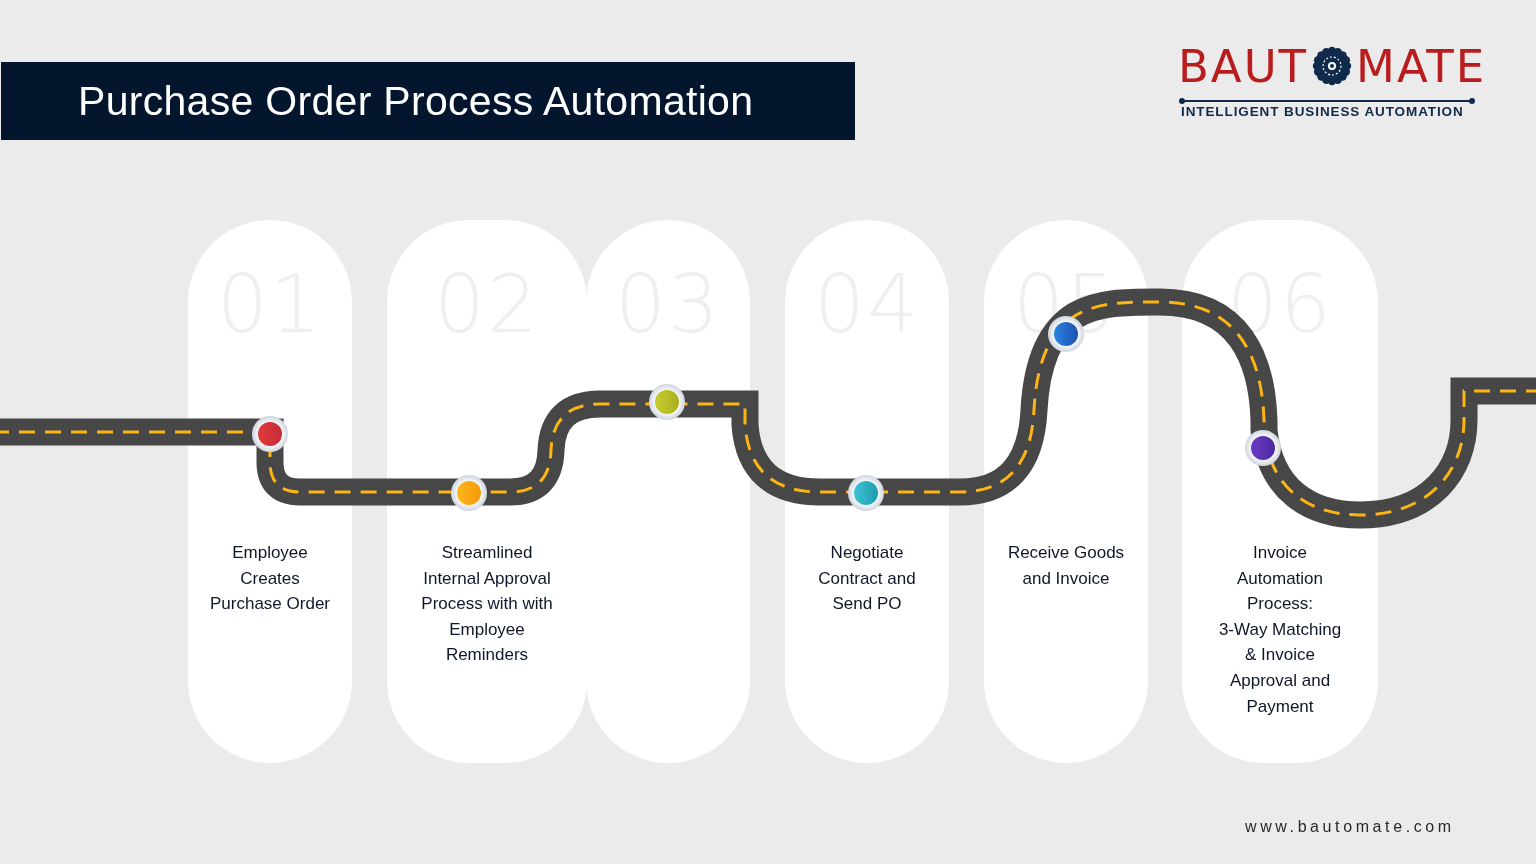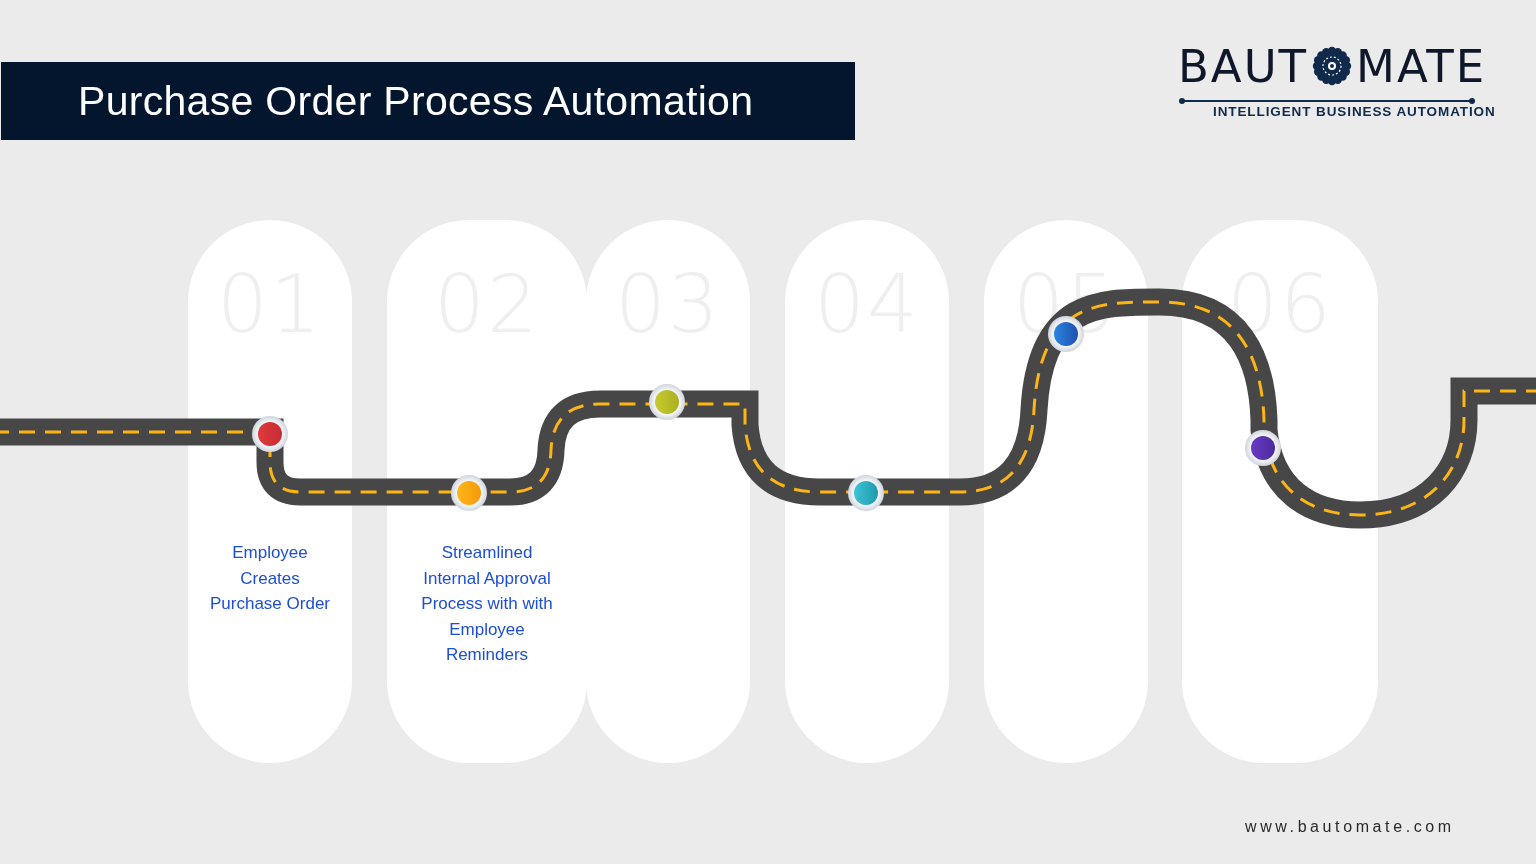--- a/index.html
+++ b/index.html
@@ -16,48 +16,48 @@
     }
     .title-bar .title {
       color: #ffffff; font-size: 41px; margin-left: 77px; letter-spacing: 0.3px;
       font-family: "Liberation Sans", "DejaVu Sans", sans-serif;
     }
     .logo {
       position: absolute; left: 1176px; top: 40px; width: 300px; height: 80px;
     }
     .logo .brand {
       position: absolute; left: 2px; top: 0; font-size: 45px; font-weight: 400;
-      color: #0f172a; letter-spacing: 2px; white-space: nowrap; line-height: 54px;
+      color: #b91c1c; letter-spacing: 2px; white-space: nowrap; line-height: 54px;
       font-family: "DejaVu Sans", sans-serif;
     }
     .logo .brand .gear { display: inline-block; width: 44px; height: 44px; vertical-align: -6px; margin: 0 2px; }
     .logo .rule {
       position: absolute; left: 6px; top: 60px; width: 290px; height: 2px; background: #102a4c;
     }
     .logo .rule::before, .logo .rule::after {
       content: ""; position: absolute; top: -2px; width: 6px; height: 6px; border-radius: 50%; background: #102a4c;
     }
     .logo .rule::before { left: -3px; }
     .logo .rule::after { right: -3px; }
     .logo .tagline {
       position: absolute; left: 5px; top: 64px; font-size: 13.5px; font-weight: 700;
-      color: #102a4c; letter-spacing: 0.9px; white-space: nowrap; margin-left: 32px;
+      color: #102a4c; letter-spacing: 0.9px; white-space: nowrap;
     }
     .card {
       position: absolute; top: 220px; width: 164px; height: 543px;
       background: #ffffff; border-radius: 82px;
     }
     .card .num {
       position: absolute; top: 38px; left: 0; width: 100%; text-align: center;
       font-size: 80px; color: #efefef; font-weight: 300; letter-spacing: 2px;
       font-family: "DejaVu Sans", sans-serif;
     }
     .card .desc {
       position: absolute; top: 320px; left: 4px; right: 4px; text-align: center;
-      font-size: 17px; line-height: 25.6px; color: #1d4ed8;
+      font-size: 17px; line-height: 25.6px; color: #0f172a;
     }
     .desc .line { display: block; }
     svg.road { position: absolute; left: 0; top: 0; }
     .footer-url {
       position: absolute; left: 1245px; top: 818px; font-size: 16px; letter-spacing: 3.6px;
       color: #2a2a2a;
     }
   </style>
 </head>
 <body>
@@ -114,26 +114,44 @@
         <span class="line">Process with with</span>
         <span class="line">Employee</span>
         <span class="line">Reminders</span>
       </div>
     </div>
     <div class="card" style="left: 586px;">
       <div class="num">03</div>
     </div>
     <div class="card" style="left: 785px;">
       <div class="num">04</div>
+      <div class="desc">
+        <span class="line">Negotiate</span>
+        <span class="line">Contract and</span>
+        <span class="line">Send PO</span>
+      </div>
     </div>
     <div class="card" style="left: 984px;">
       <div class="num">05</div>
+      <div class="desc">
+        <span class="line">Receive Goods</span>
+        <span class="line">and Invoice</span>
+      </div>
     </div>
     <div class="card" style="left: 1182px; padding-left: 32px;">
       <div class="num">06</div>
+      <div class="desc">
+        <span class="line">Invoice</span>
+        <span class="line">Automation</span>
+        <span class="line">Process:</span>
+        <span class="line">3-Way Matching</span>
+        <span class="line">&amp; Invoice</span>
+        <span class="line">Approval and</span>
+        <span class="line">Payment</span>
+      </div>
     </div>
   </div>
 
 <svg class="road" id="road" width="1536" height="864" viewBox="0 0 1536 864">
     <defs>
       <radialGradient id="ring-grad">
         <stop offset="60%" stop-color="#ffffff"></stop>
         <stop offset="100%" stop-color="#cfd5de"></stop>
       </radialGradient>
       <linearGradient id="node-grad-0" x1="0" x2="1" y1="0" y2="0">

